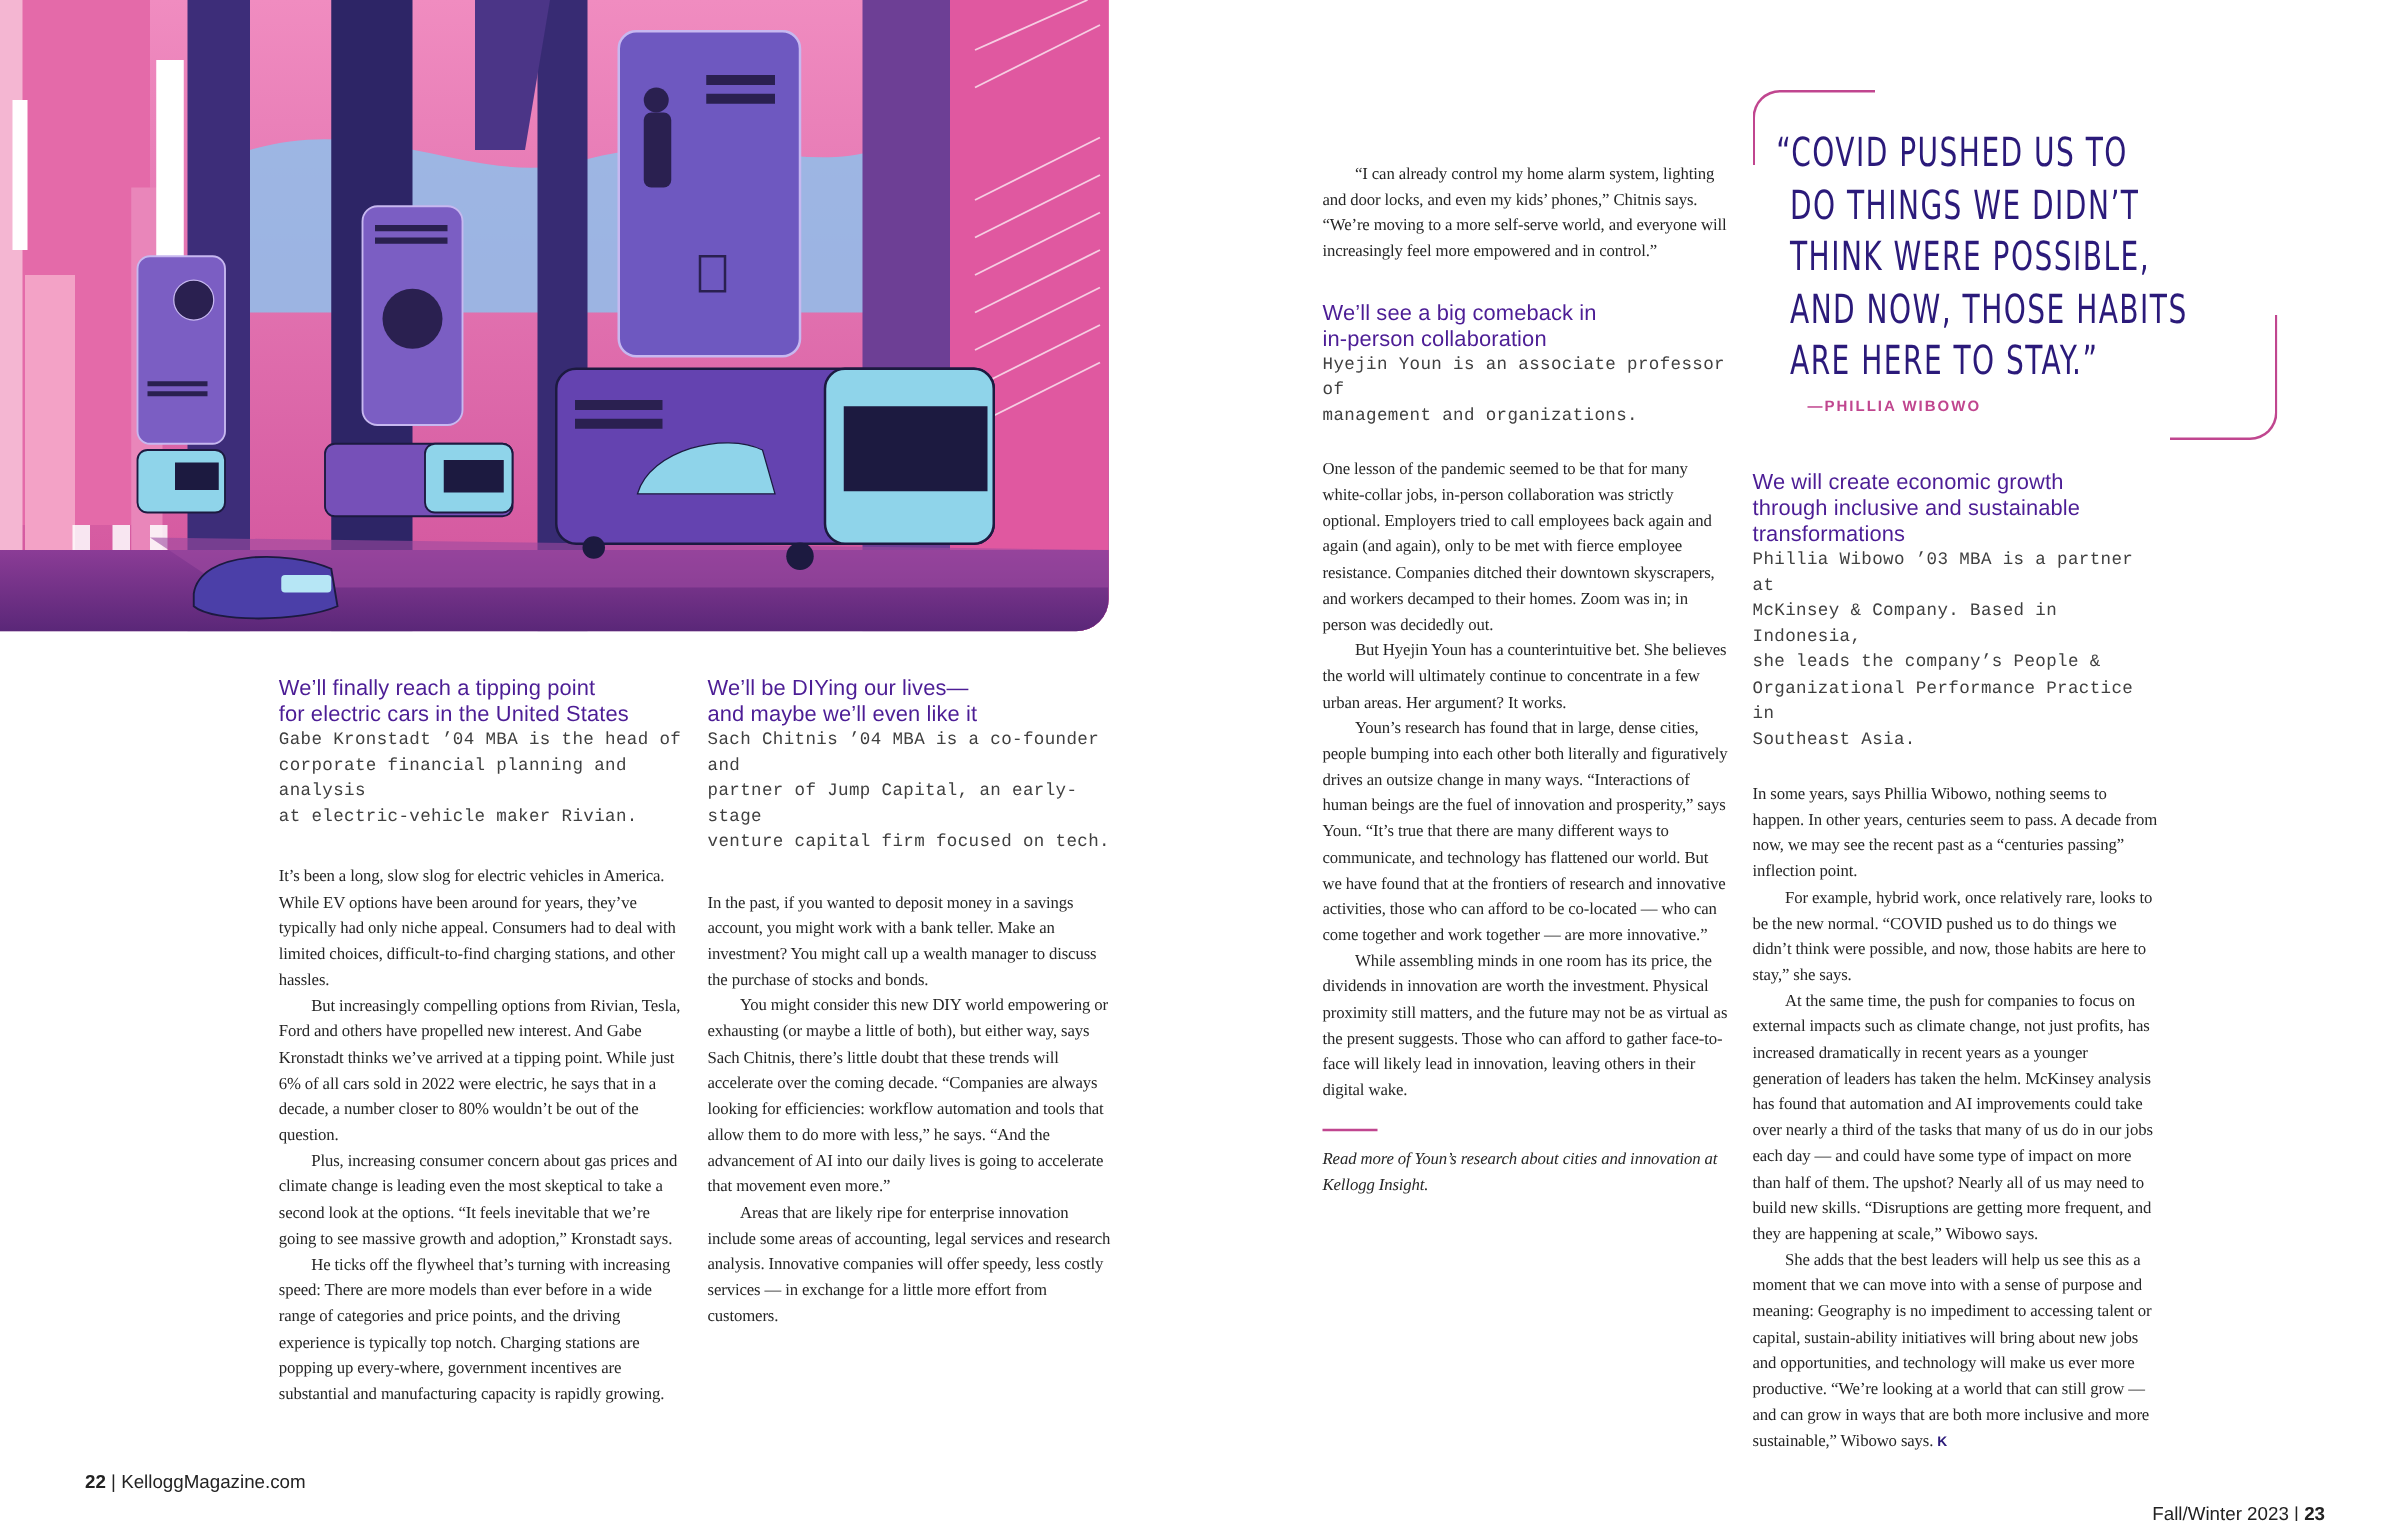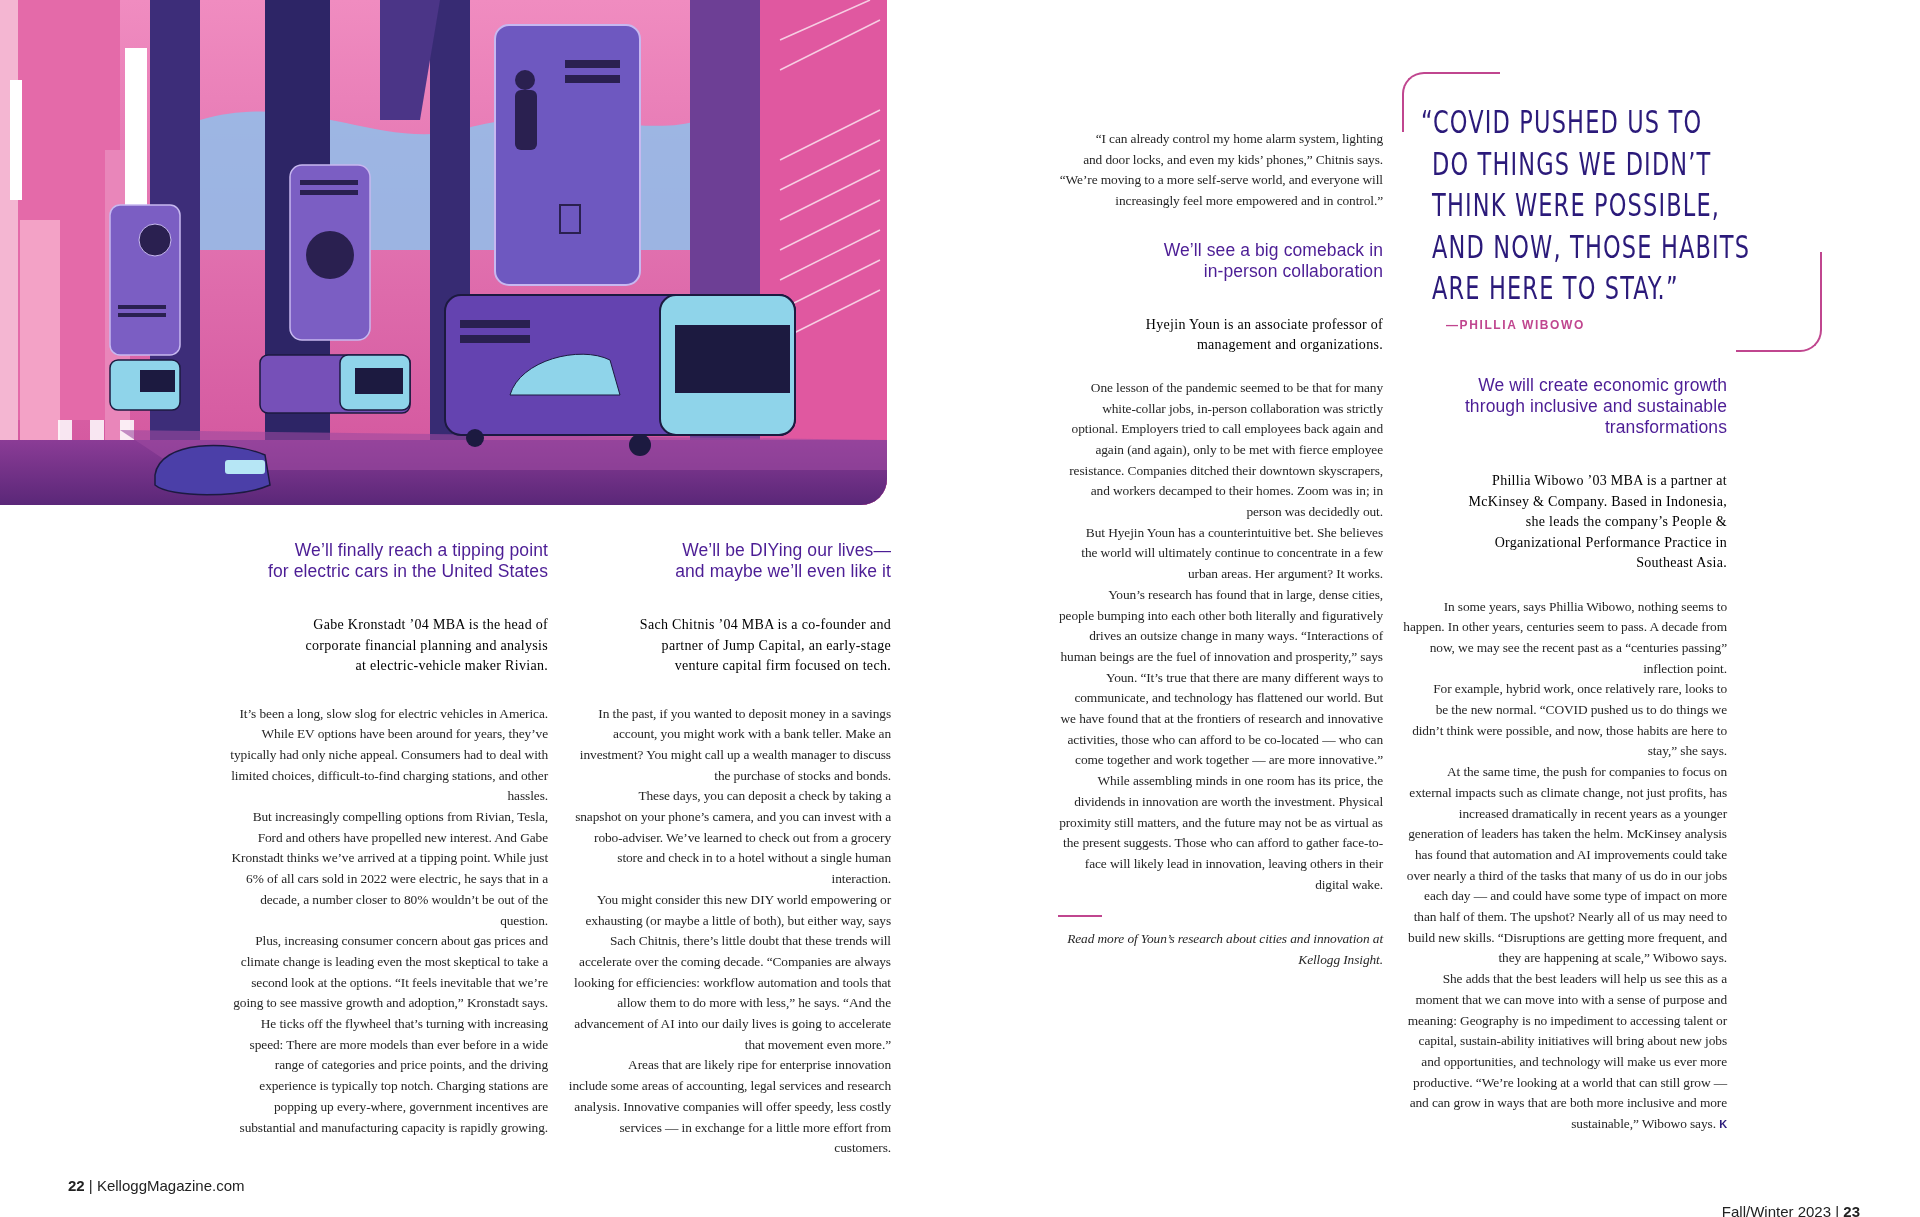--- a/index.html
+++ b/index.html
@@ -8,28 +8,28 @@
 
   
   .illus {
     position: absolute; left: 0; top: 0; width: 887px; height: 505px;
     border-bottom-right-radius: 26px; overflow: hidden;
     background: linear-gradient(180deg, #e56aa8 0%, #c04d95 40%, #7a3a93 75%, #5a2a7e 100%);
   }
   .illus svg { width: 100%; height: 100%; display: block; }
 
   
-  .col { position: absolute; text-align: right; }
+  .col { position: absolute; }
   .head {
     font-family: "Liberation Sans", sans-serif; color: #4c1d95;
     font-size: 17.5px; line-height: 21px; font-weight: normal; letter-spacing: 0.1px;
   }
   .bio {
-    font-family: Liberation Serif, serif; color: #000000;
-    font-size: 14px; line-height: 20.5px; letter-spacing: 0.3px; margin-top: 33px;
+    font-family: Liberation Mono, monospace; color: #404040;
+    font-size: 14px; line-height: 20.5px; letter-spacing: 0.3px;
   }
   .body {
     font-family: "Liberation Serif", serif; color: #262626;
     font-size: 13.4px; line-height: 20.7px; letter-spacing: -0.1px;
   }
   .body p { text-indent: 0; }
   .body p.ind { text-indent: 26px; }
   .italic { font-style: italic; font-family: Liberation Serif, serif; }
   .rule { width: 44px; height: 2px; background: #c0468f; margin: 20px 0 12px; }
   .endmark { color: #2b1a7a; font-family: "Liberation Sans", sans-serif; font-weight: bold; font-size: 11px; }
@@ -180,21 +180,20 @@
     <div>We’ll be DIYing our lives—</div>
     <div>and maybe we’ll even like it</div>
   </h2>
   <div class="bio">
     <div>Sach Chitnis ’04 MBA is a co-founder and</div>
     <div>partner of Jump Capital, an early-stage</div>
     <div>venture capital firm focused on tech.</div>
   </div>
   <div class="body" style="margin-top:27px;">
     <p>In the past, if you wanted to deposit money in a savings account, you might work with a bank teller. Make an investment? You might call up a wealth manager to discuss the purchase of stocks and bonds.</p>
-    <p class="ind">These days, you can deposit a check by taking a snapshot on your phone’s camera, and you can invest with a robo-adviser. We’ve learned to check out from a grocery store and check in to a hotel without a single human interaction.</p>
     <p class="ind">You might consider this new DIY world empowering or exhausting (or maybe a little of both), but either way, says Sach Chitnis, there’s little doubt that these trends will accelerate over the coming decade. “Companies are always looking for efficiencies: workflow automation and tools that allow them to do more with less,” he says. “And the advancement of AI into our daily lives is going to accelerate that movement even more.”</p>
     <p class="ind">Areas that are likely ripe for enterprise innovation include some areas of accounting, legal services and research analysis. Innovative companies will offer speedy, less costly services — in exchange for a little more effort from customers.</p>
   </div>
 </div>
 
 <div class="col" style="left:1058px; top:129px; width:325px;">
   <div class="body">
     <p class="ind">“I can already control my home alarm system, lighting and door locks, and even my kids’ phones,” Chitnis says. “We’re moving to a more self-serve world, and everyone will increasingly feel more empowered and in control.”</p>
   </div>
   <h2 class="head" style="margin-top:28px;">

